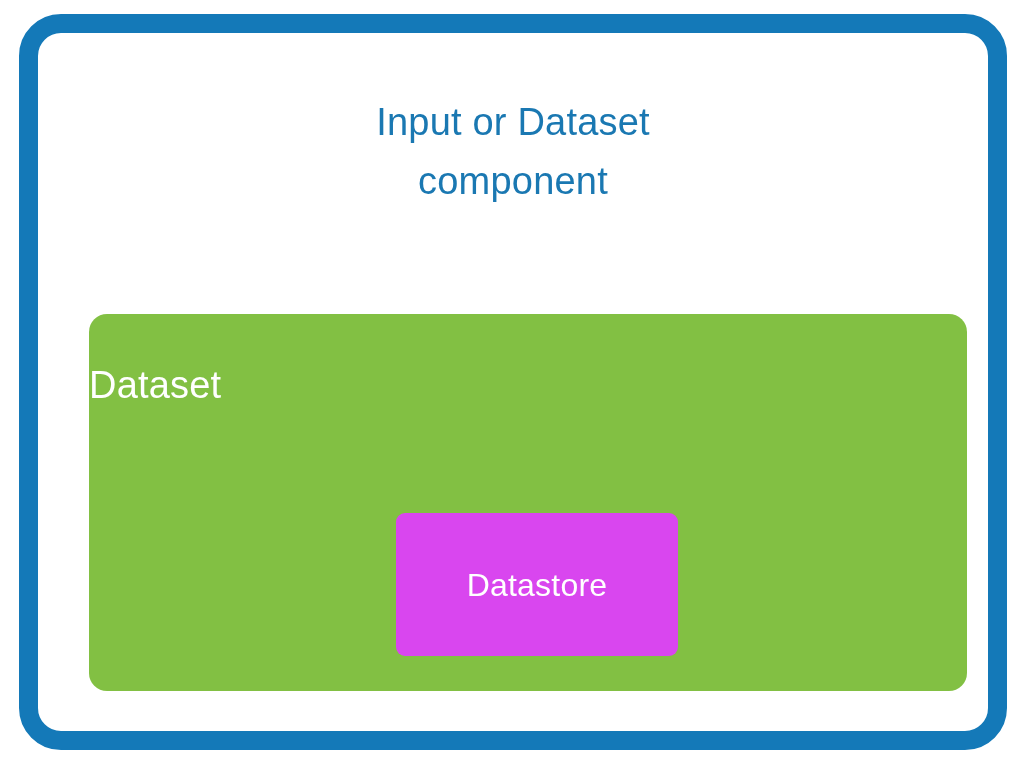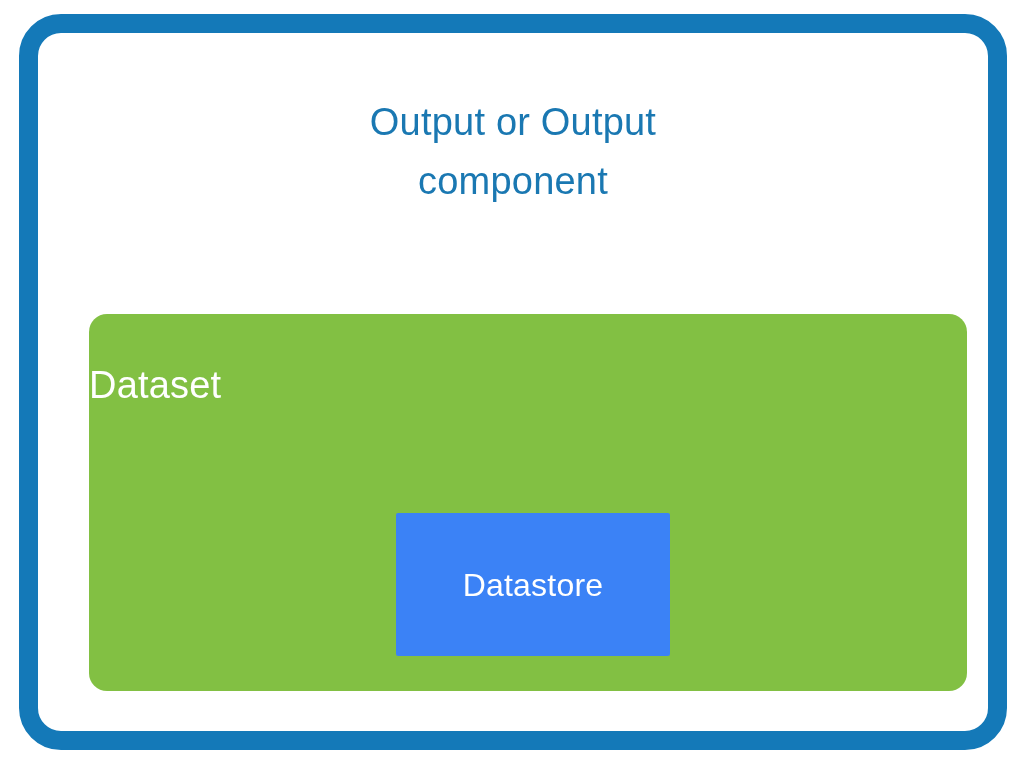--- a/index.html
+++ b/index.html
@@ -75,22 +75,23 @@
     letter-spacing: 0.2px;
   }
 
   
   .datastore-box {
     position: absolute;
     left: 307px;  
     top: 199px;   
     width: 274px;
     height: 143px;
-    background: #3b82f6;
-    border-radius: 2px;
+    background: #d946ef;
+    border-radius: 9px;
+    padding-left: 8px;
   }
 
   .datastore-label {
     position: absolute;
     left: 0;
     top: 0;
     width: 100%;
     height: 100%;
     display: flex;
     align-items: center;
@@ -102,21 +103,21 @@
     letter-spacing: 0.2px;
   }
 </style>
 </head>
 <body>
 
 <div id="diagram-canvas">
 
   <div class="component-frame">
 
-    <div class="component-title">Output or Output
+    <div class="component-title">Input or Dataset
 component</div>
 
     <div class="dataset-box">
 
       <div class="dataset-label">Dataset</div>
 
       <div class="datastore-box">
         <div class="datastore-label">Datastore</div>
       </div>
 

